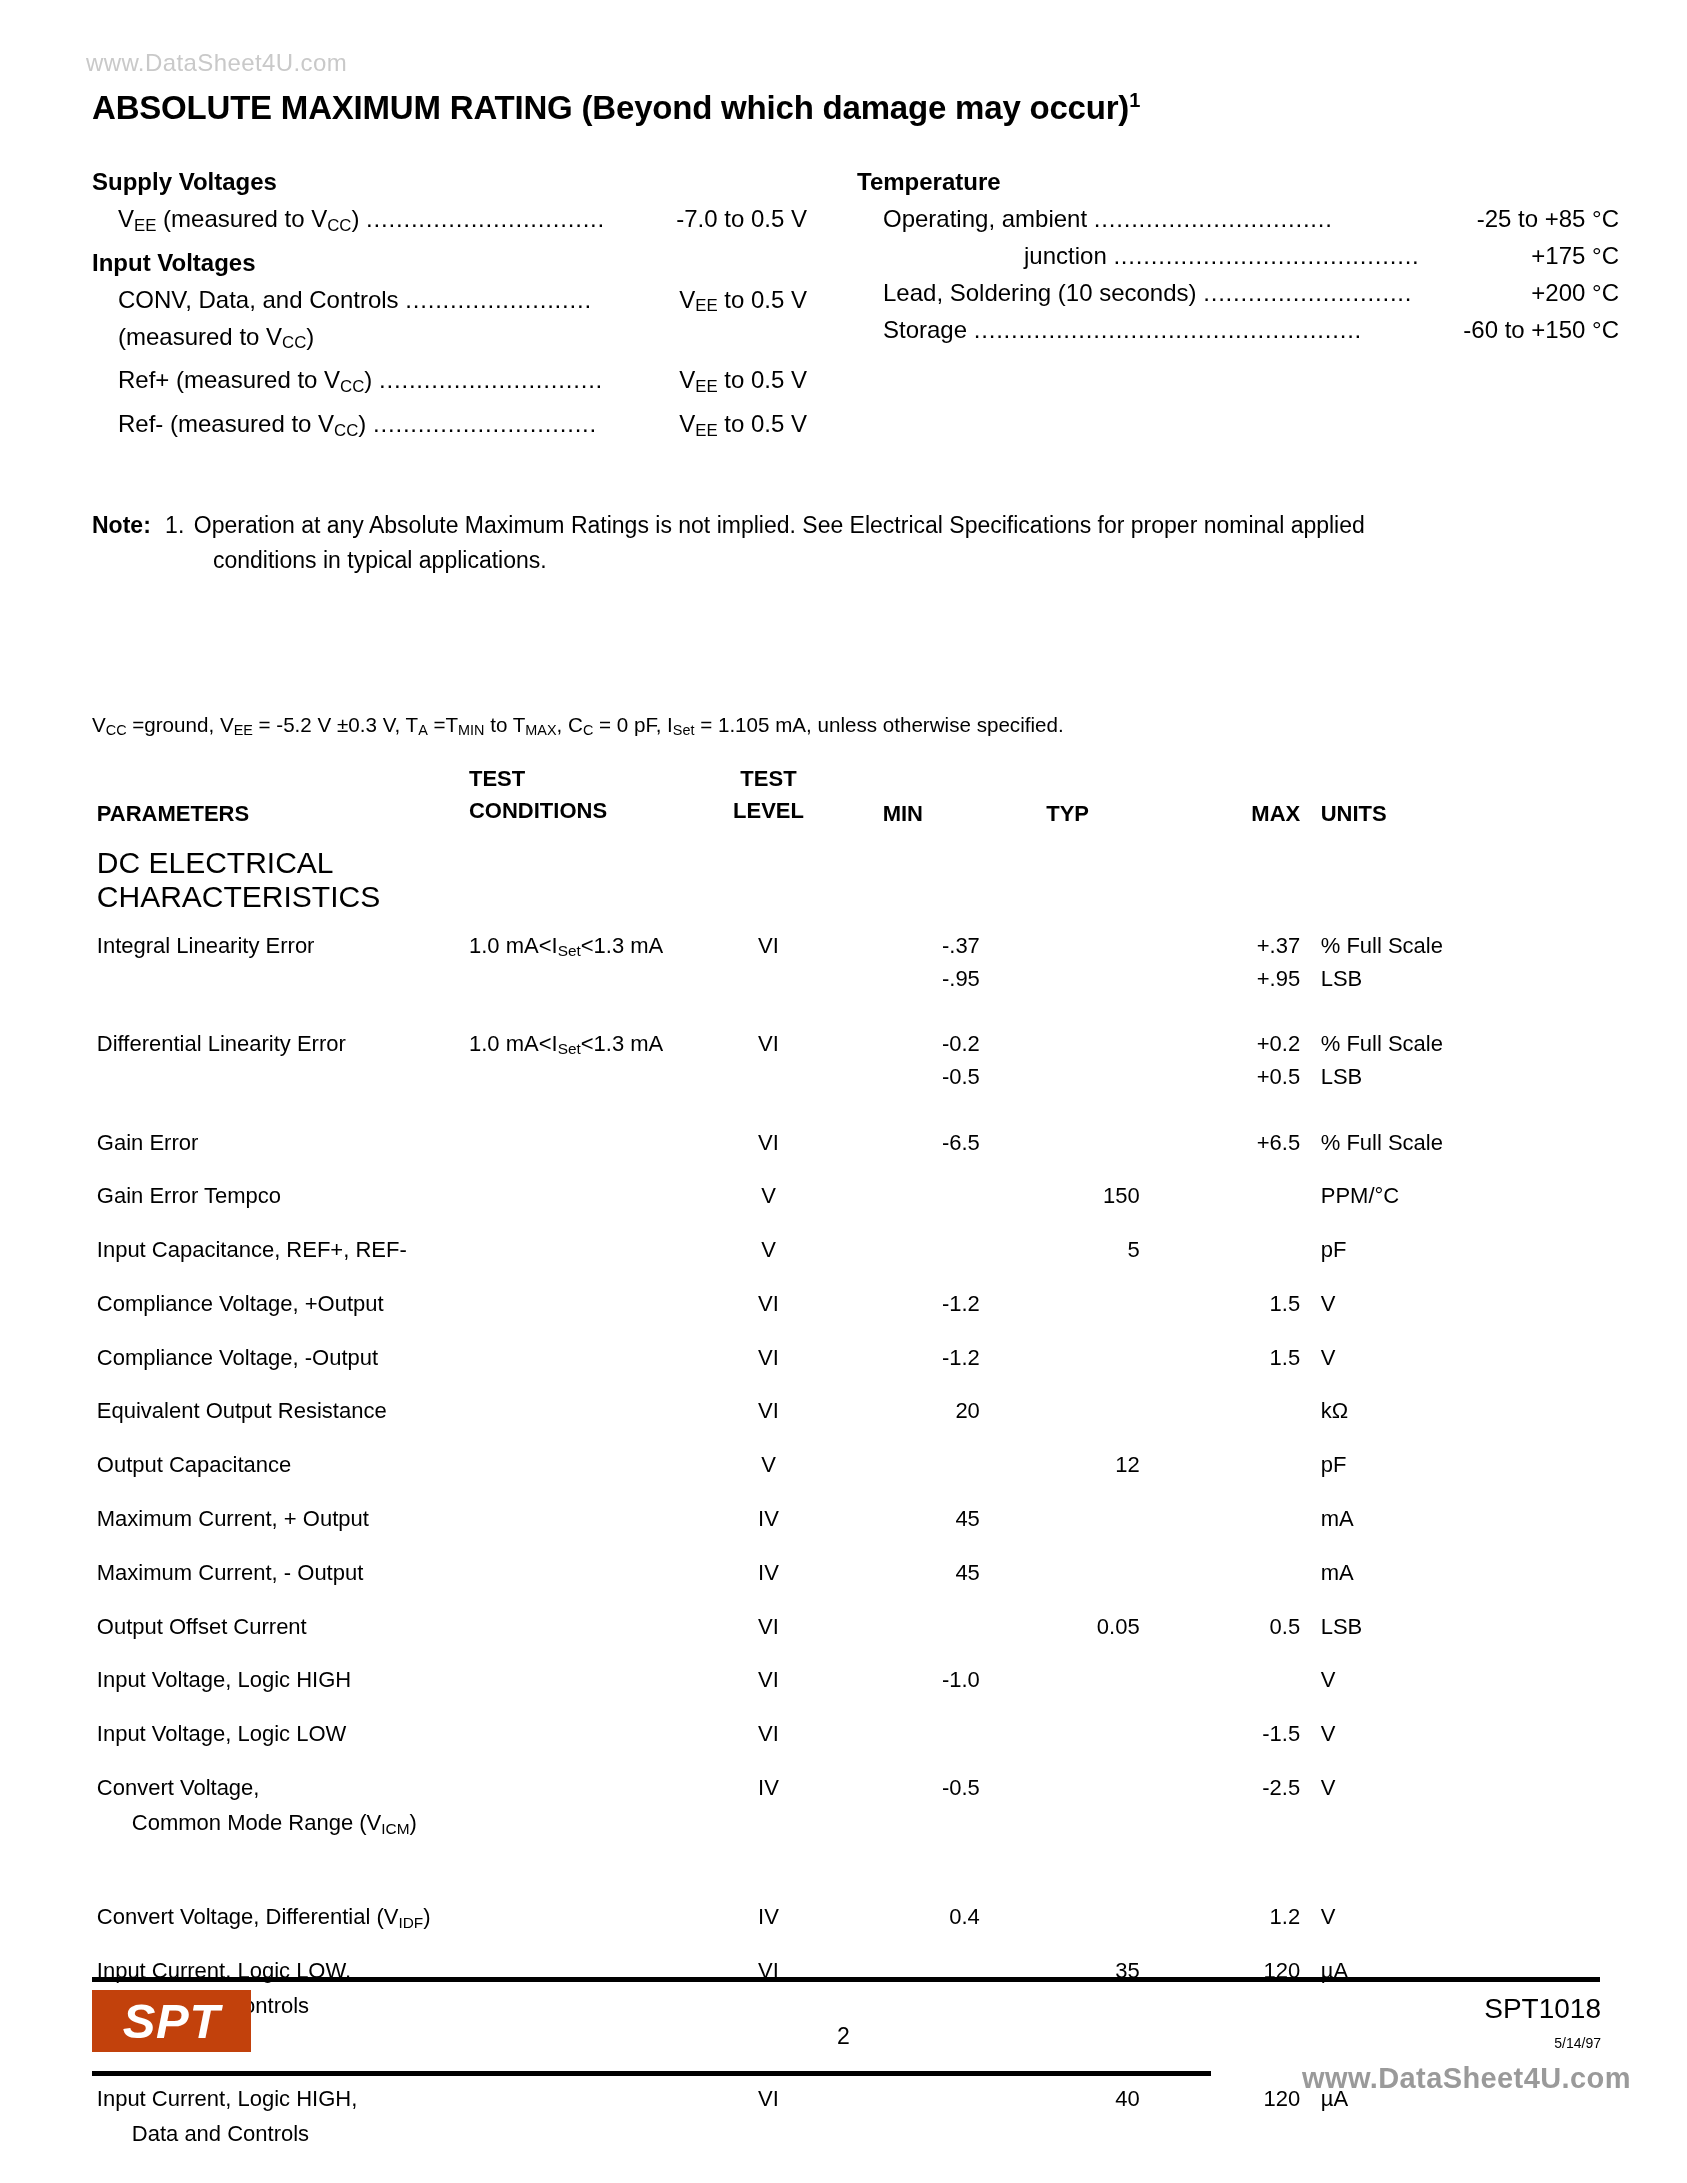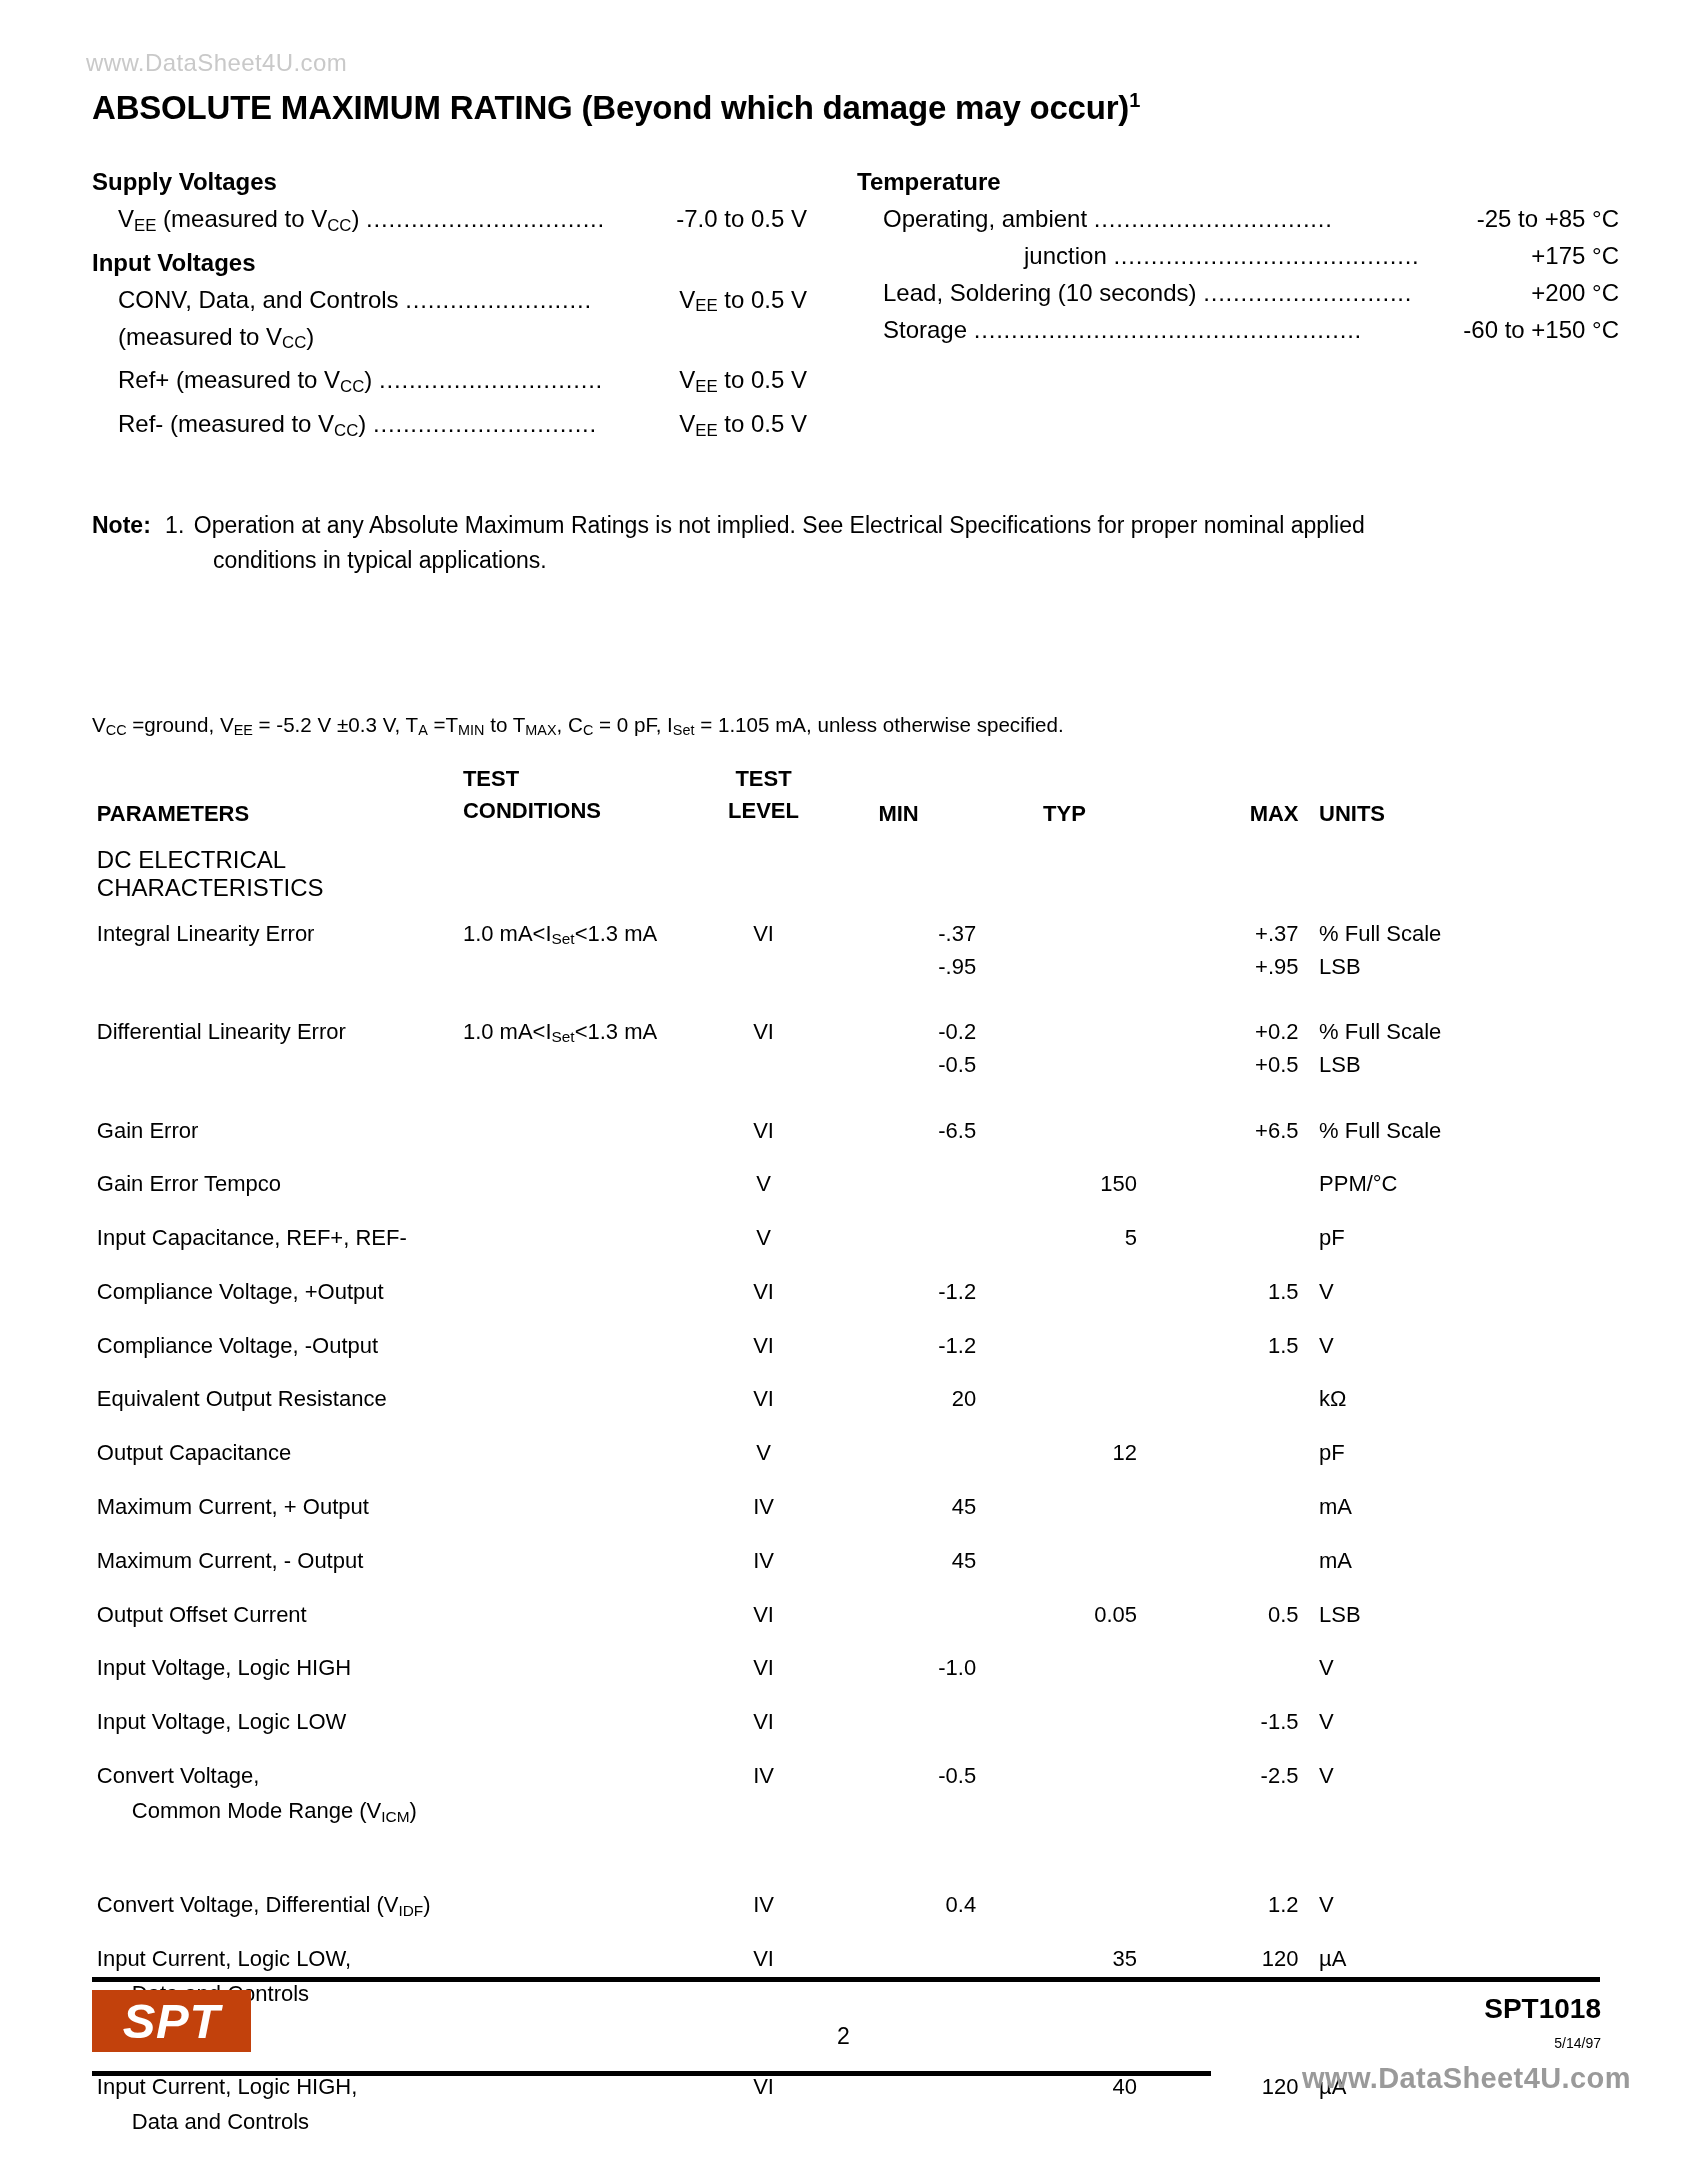--- a/index.html
+++ b/index.html
@@ -162,21 +162,21 @@
     padding-bottom: 11px !important;
   }
   .hdr-2line { line-height: 32px; }
   .hdr-center { text-align: center !important; }
   .hdr-right  { text-align: right !important; }
   .hdr-bottom-align { vertical-align: bottom !important; }
 
   .group-row td {
     padding-top: 8px !important;
     padding-bottom: 12.7px !important;
-    font-size: 24px;
+    font-size: 30px;
   }
 
   .data-row td { height: 41px; }
   .tall-row td { padding-bottom: 33px !important; }
   .xtall-row td { padding-bottom: 60px !important; }
 
   .sub-line { display: block; margin-top: 7.1px; }
   .indent-line { display: block; margin-top: 9.5px; padding-left: 35px; }
 
   
@@ -217,21 +217,21 @@
     top: 2023px;
     width: 1687px;
     text-align: center;
     font-size: 23px;
   }
   #part-number {
     position: absolute;
     right: 86px;
     top: 1993px;
     font-size: 28px;
-    font-weight: bold;
+    font-weight: normal;
     white-space: nowrap;
   }
   #doc-date {
     position: absolute;
     right: 86px;
     top: 2035px;
     font-size: 14px;
     white-space: nowrap;
     text-align: right;
   }

